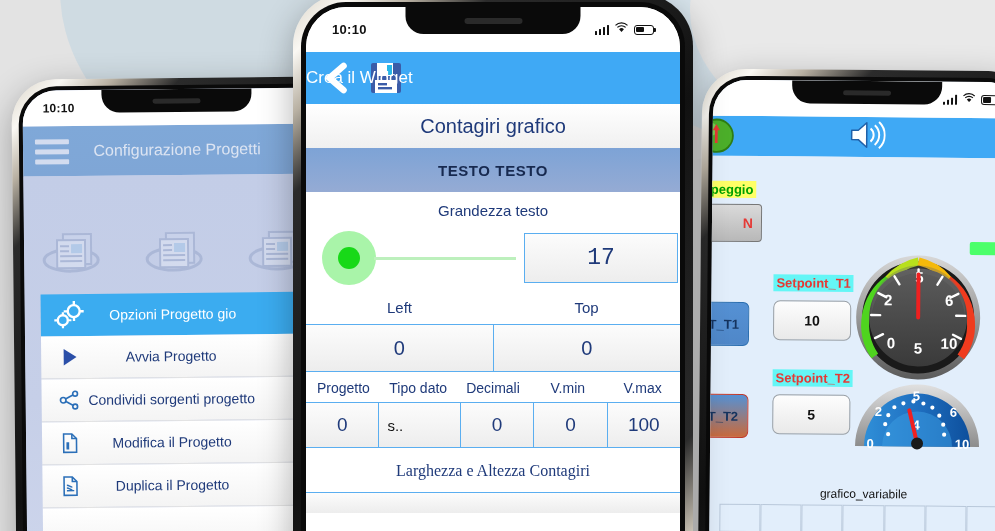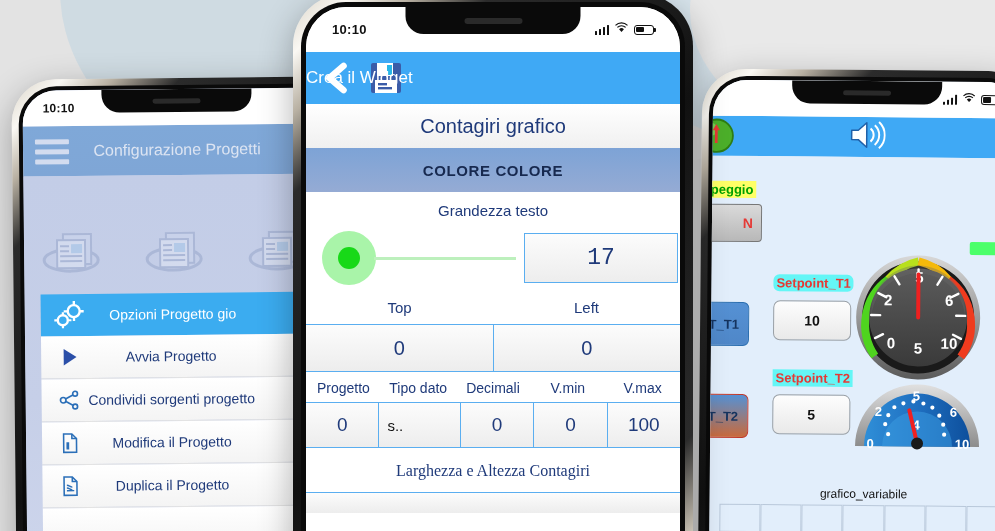--- a/index.html
+++ b/index.html
@@ -341,21 +341,21 @@
               <polygon points="4,12 11,12 20,4 20,30 11,22 4,22" fill="#fff" stroke="#2060a8" stroke-width="1.6" stroke-linejoin="round"></polygon>
               <path d="M24 10a9 9 0 0 1 0 14M28.5 6.5a14 14 0 0 1 0 21M33 3a19 19 0 0 1 0 28" fill="none" stroke="#fff" stroke-width="2.1"></path>
             </svg>
       </div>
     </div>
 
     <div class="r-body">
       <div class="tag" style="left:-16px;top:25px;background:#ffff66;color:#00a000;">mpeggio</div>
       <div style="position:absolute;left:-38px;top:48px;width:78px;height:36px;border-radius:4px;border:1px solid #777;background:linear-gradient(180deg,#dadada,#b8b8b8);display:flex;align-items:center;justify-content:flex-end;padding-right:8px;color:#e53935;font-weight:bold;font-size:14px;">N</div>
 
-      <div class="tag" style="left:62px;top:118px;background:#64f6f6;color:#e53935;border-radius:6px;">Setpoint_T1</div>
+      <div class="tag" style="left:62px;top:118px;background:#64f6f6;color:#e53935;">Setpoint_T1</div>
       <div class="btn3d" style="left:-22px;top:146px;width:58px;height:42px;background:linear-gradient(180deg,#5591d4,#4f87c8);">RT_T1</div>
       <div class="valbox" style="left:62px;top:144px;width:76px;height:38px;">10</div>
 
       <div class="tag" style="left:62px;top:213px;background:#64f6f6;color:#e53935;">Setpoint_T2</div>
       <div class="btn3d" style="left:-22px;top:238px;width:58px;height:42px;background:linear-gradient(180deg,#5591d4,#c96a3c);border-color:#c0392b;">RT_T2</div>
       <div class="valbox" style="left:62px;top:238px;width:76px;height:38px;">5</div>
 
       <div style="position:absolute;right:14px;top:84px;width:36px;height:13px;background:#4cff6a;border-radius:2px;"></div>
 
       <div class="gauge" style="left:142px;top:95px;">
@@ -499,36 +499,36 @@
           <rect x="18" y="4" width="5" height="10" fill="#29b6e8"></rect>
           <rect x="6" y="19" width="22" height="13" fill="#fff"></rect>
           <rect x="9" y="22" width="9" height="2.4" fill="#3b5ca8"></rect>
           <rect x="9" y="26" width="14" height="2.4" fill="#3b5ca8"></rect>
         </svg>
       </div>
       <div class="c-title">Crea il Widget</div>
     </div>
 
     <div class="c-subtitle">Contagiri grafico</div>
-    <div class="c-section">COLORE COLORE</div>
+    <div class="c-section">TESTO TESTO</div>
 
     <div class="c-lbl">Grandezza testo</div>
     <div class="c-sliderrow">
       <div class="slider-wrap">
         <span class="knob">
               <i></i>
             </span>
         <span class="track"></span>
       </div>
       <div class="numfield">17</div>
     </div>
 
     <div class="c-twolbl">
+      <div>Left</div>
       <div>Top</div>
-      <div>Left</div>
     </div>
     <div class="c-tworow">
       <div>0</div>
       <div>0</div>
     </div>
 
     <div class="thead">
       <div>Progetto</div>
       <div>Tipo dato</div>
       <div>Decimali</div>

